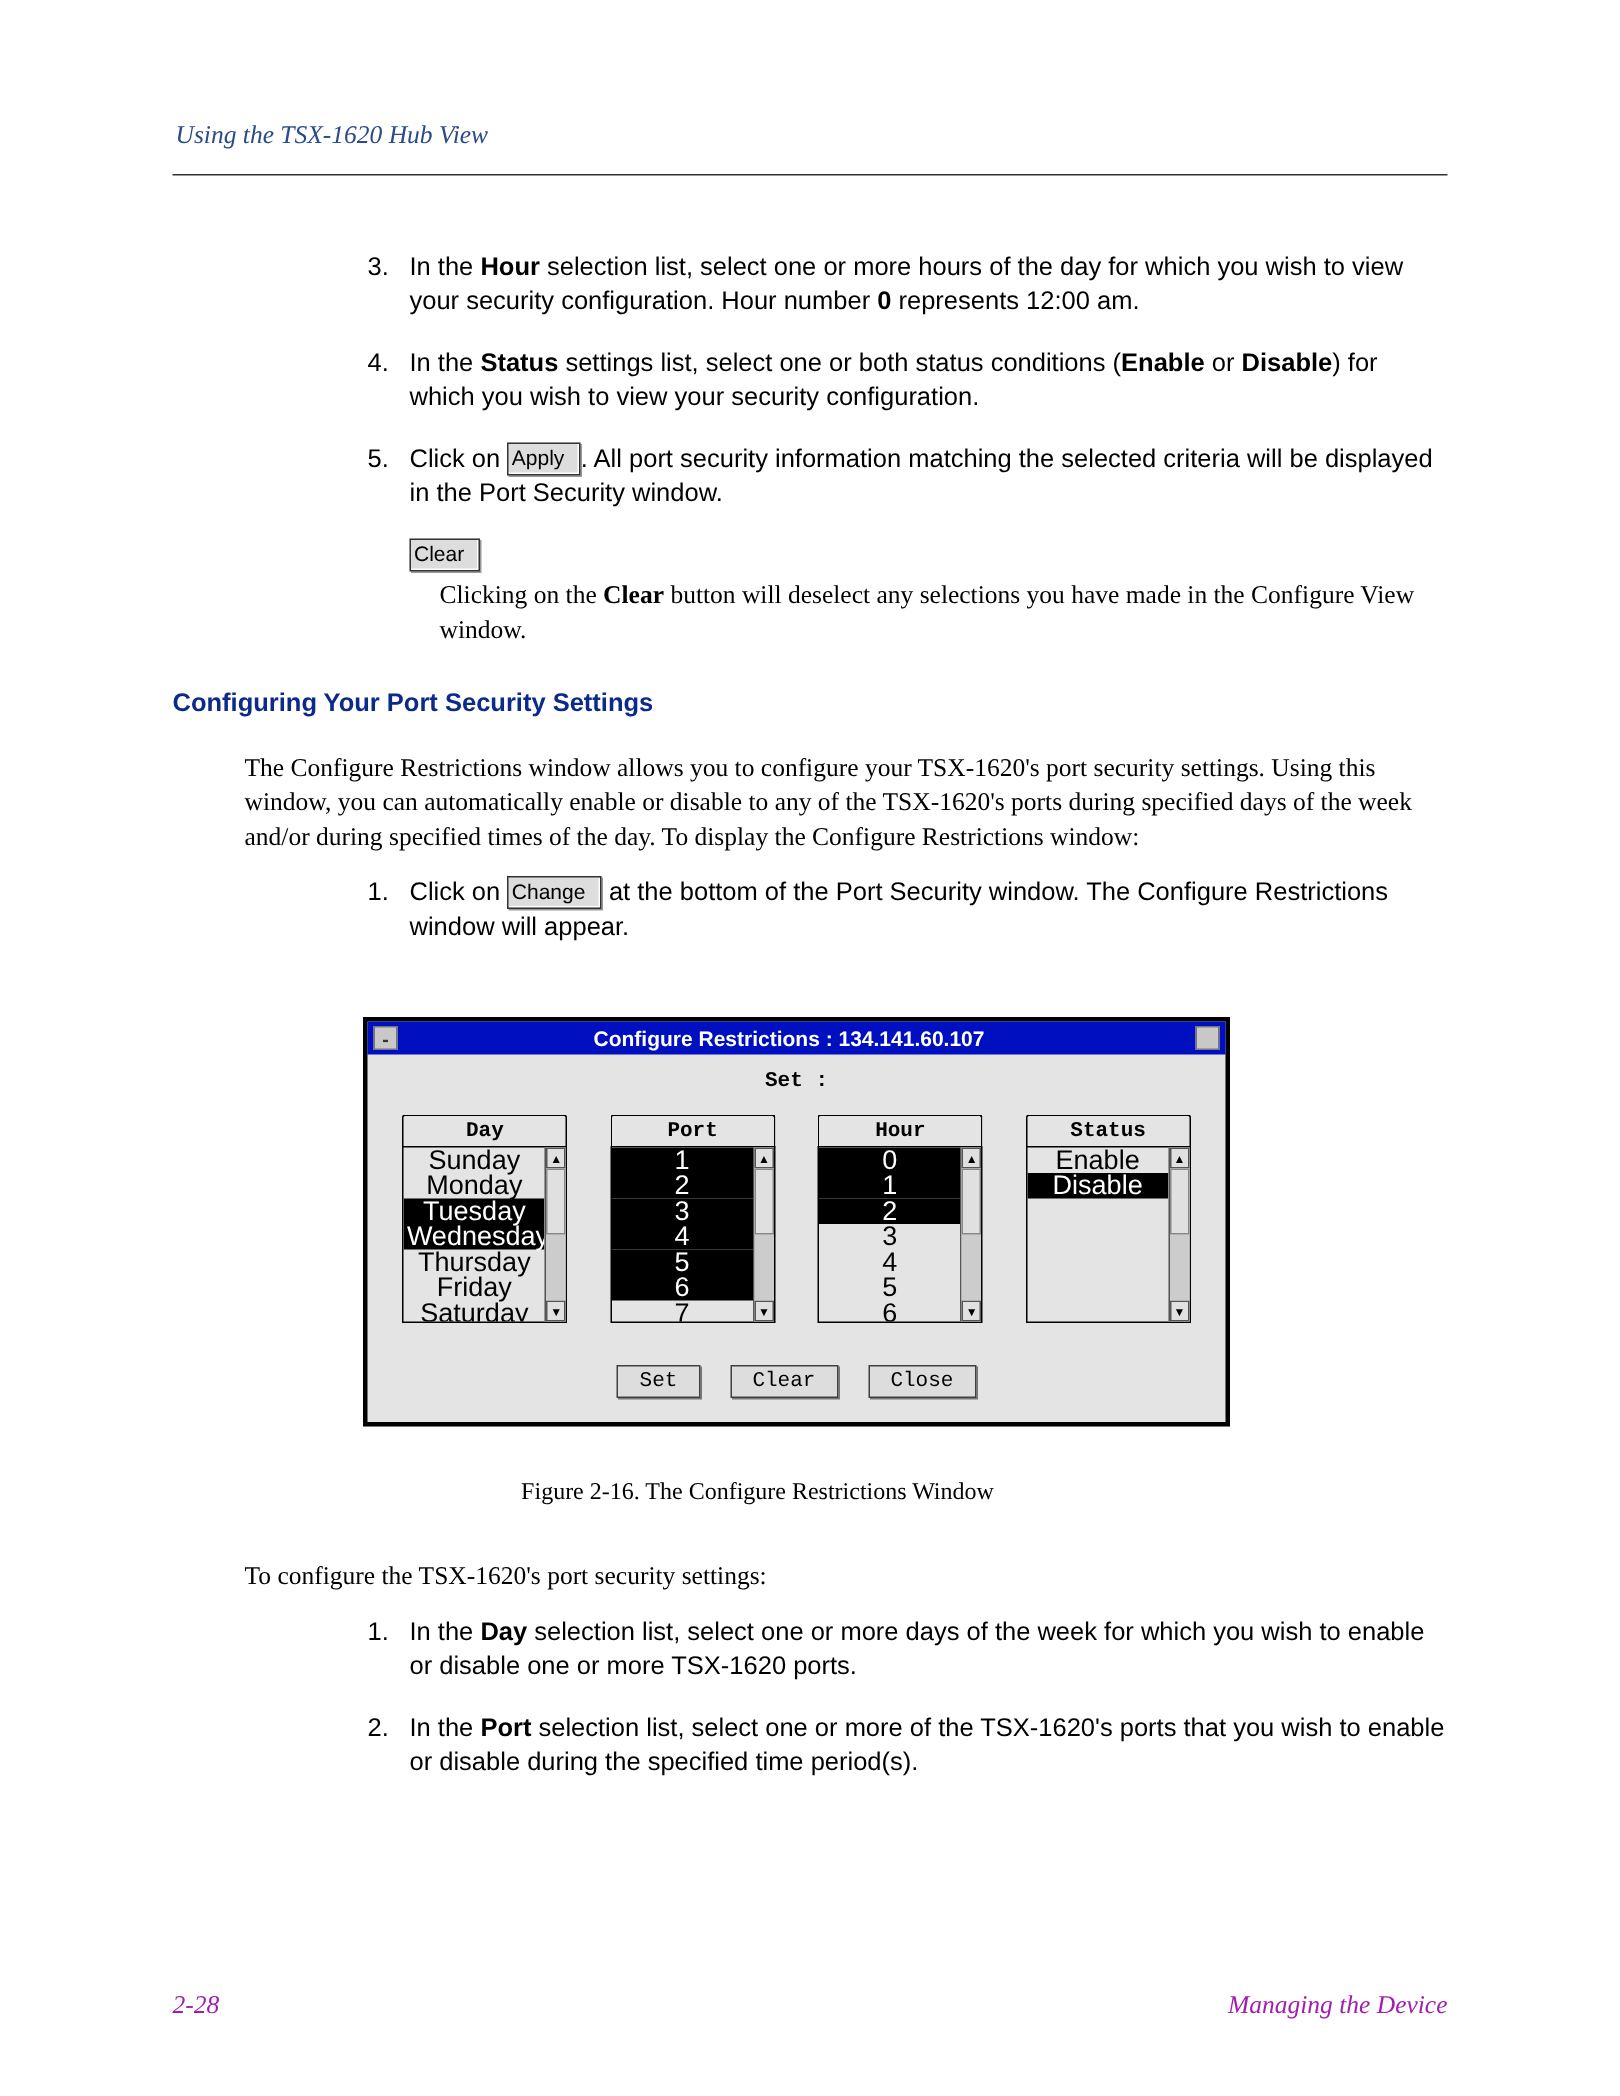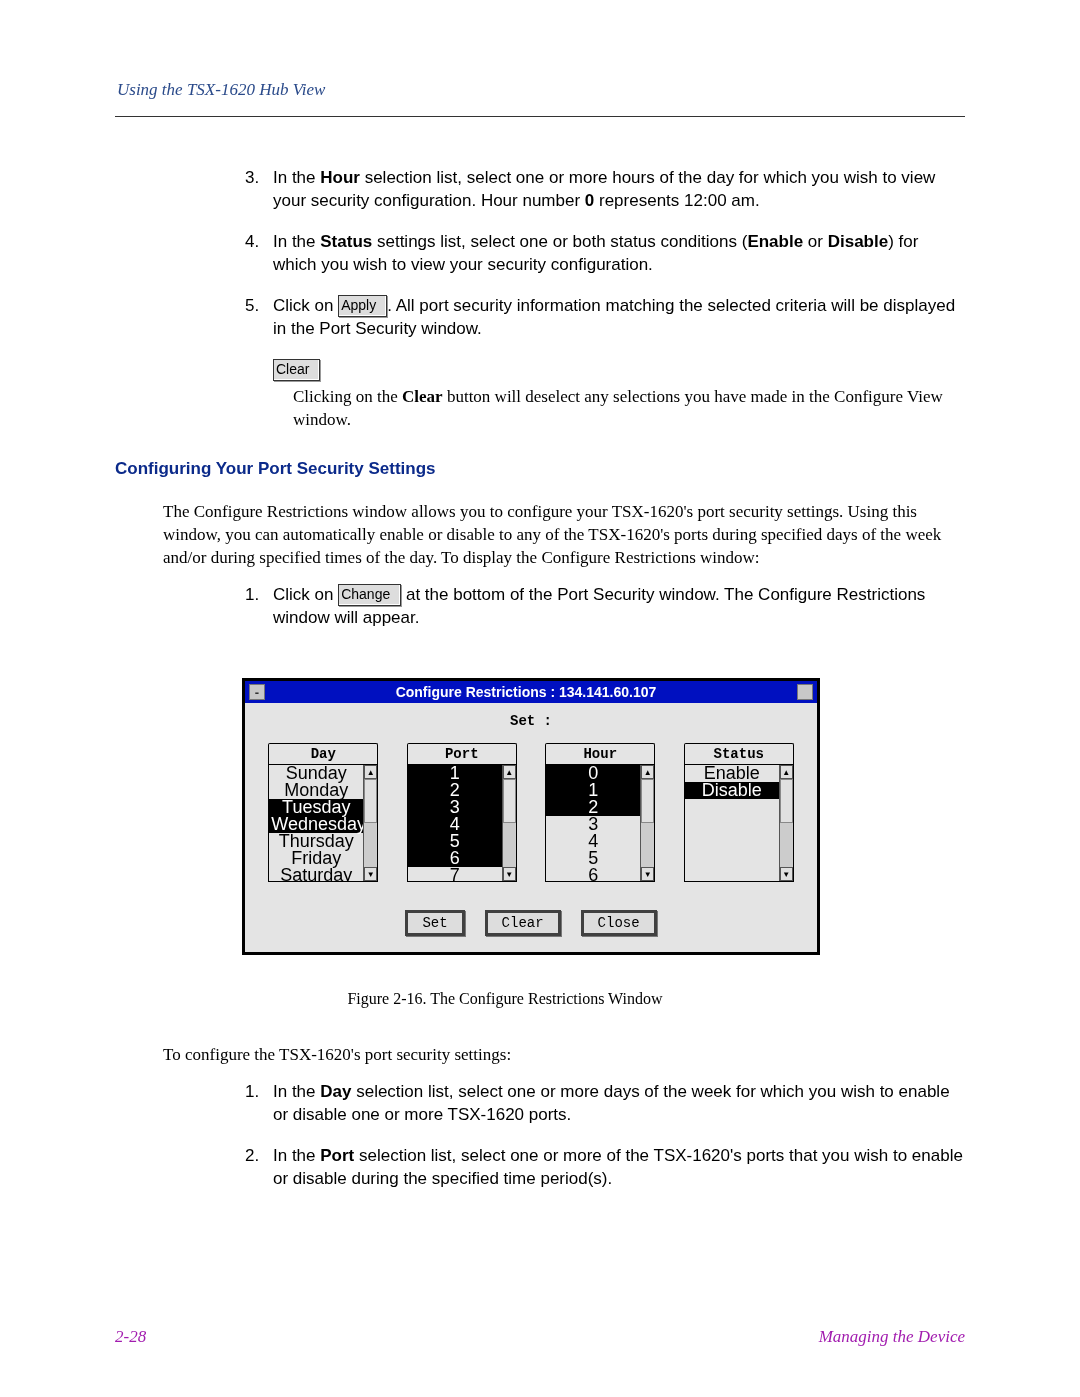--- a/index.html
+++ b/index.html
@@ -122,21 +122,21 @@
     width:14px;
     border-left:1px solid #555;
     background:#d0d0d0;
     display:flex; flex-direction:column;
   }
   .scroll .arrow{height:14px;border:1px solid #555;background:#e0e0e0;font-size:8px;display:flex;align-items:center;justify-content:center;}
   .scroll .track{flex:1;background:#ccc;position:relative;}
   .scroll .thumb{position:absolute;left:0;right:0;top:0;height:50%;background:#e0e0e0;border:1px solid #888;}
   .btn-row{ display:flex; justify-content:center; gap:20px; padding: 10px 0 16px 0;}
   .btn3{
-    border:3px solid #404040;background:#ddd;padding:2px 14px;font-family:"Courier New",monospace;font-size:14px;
+    border:1px solid #404040;background:#ddd;padding:2px 14px;font-family:"Courier New",monospace;font-size:14px;
     box-shadow: 1px 1px 0 #777;
   }
   .caption{
     margin-left:130px;
     text-align:center;
     width:520px;
     font-family: Georgia, serif;
     font-size:16px;
     margin-top:35px;
     margin-bottom:36px;

